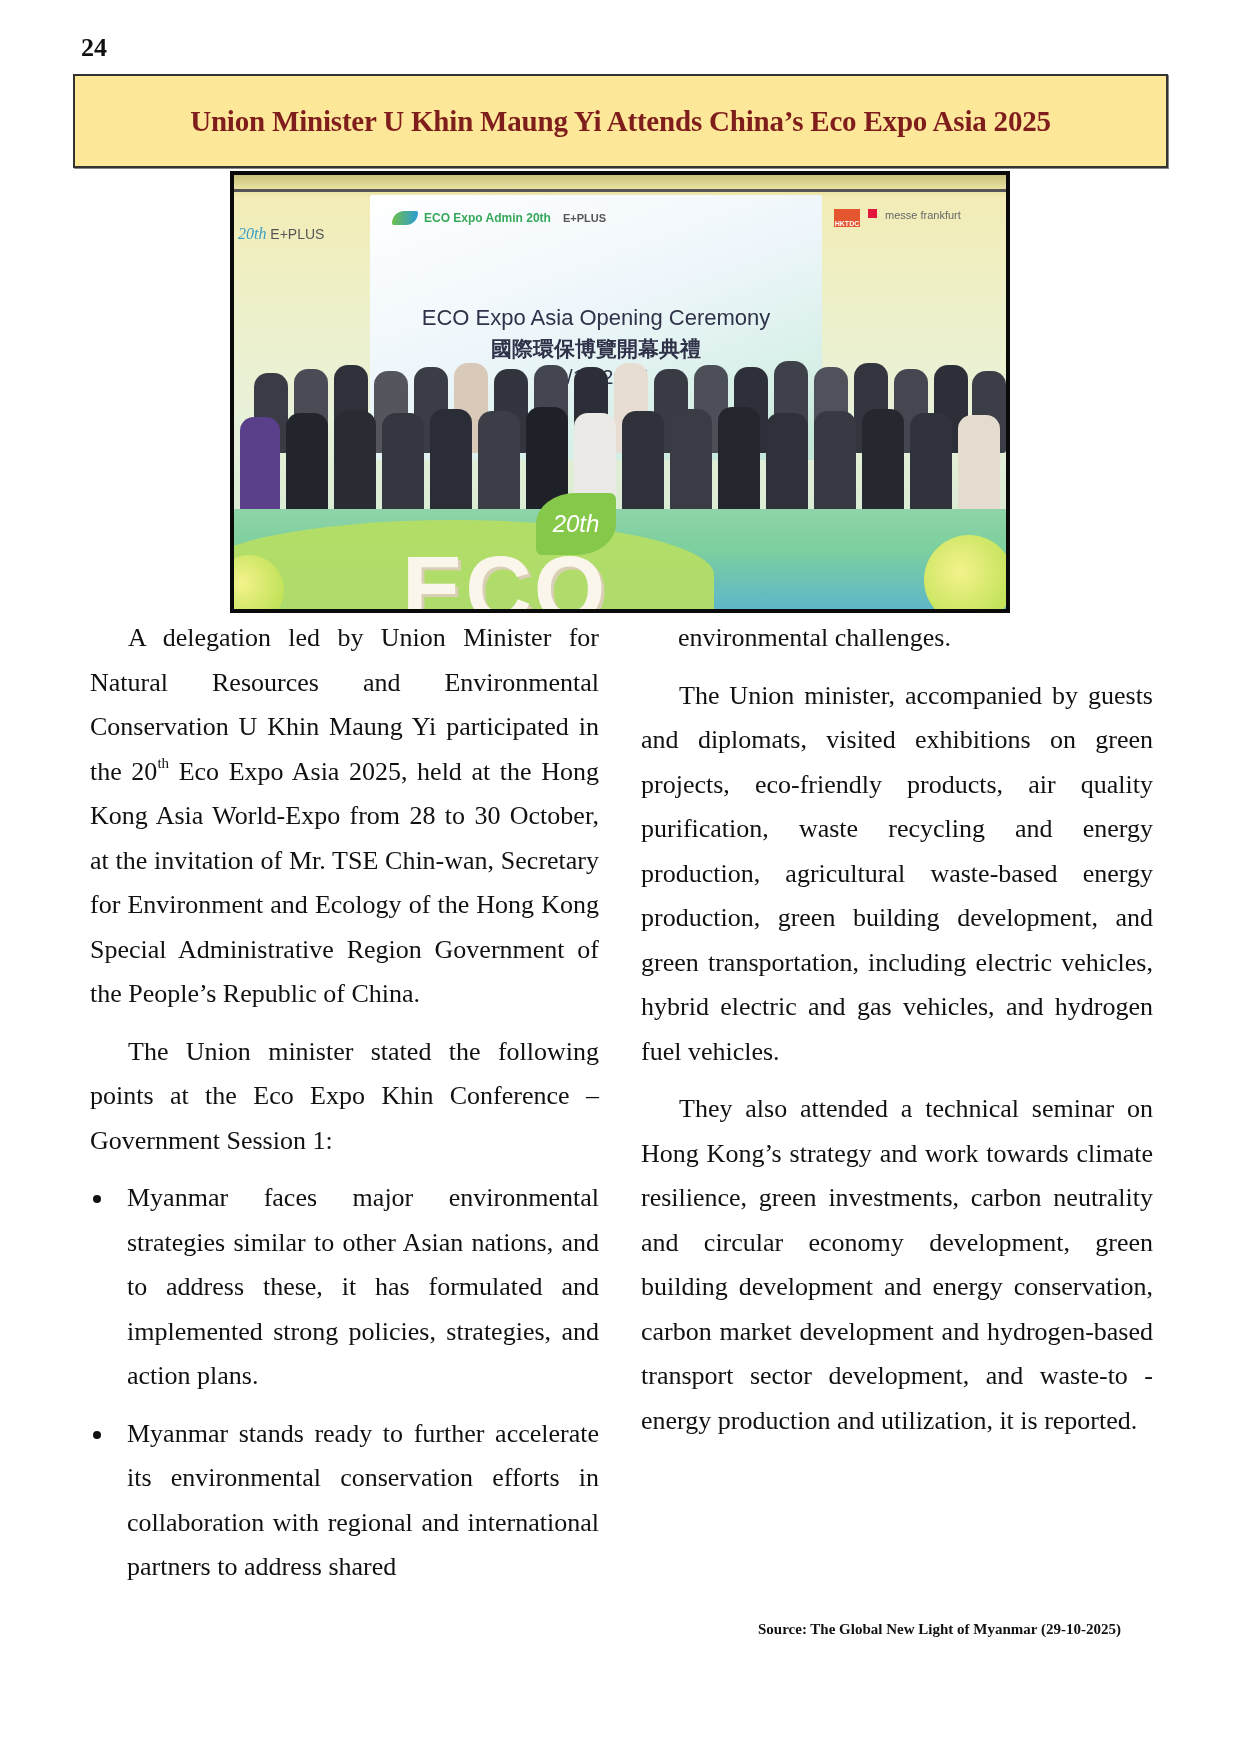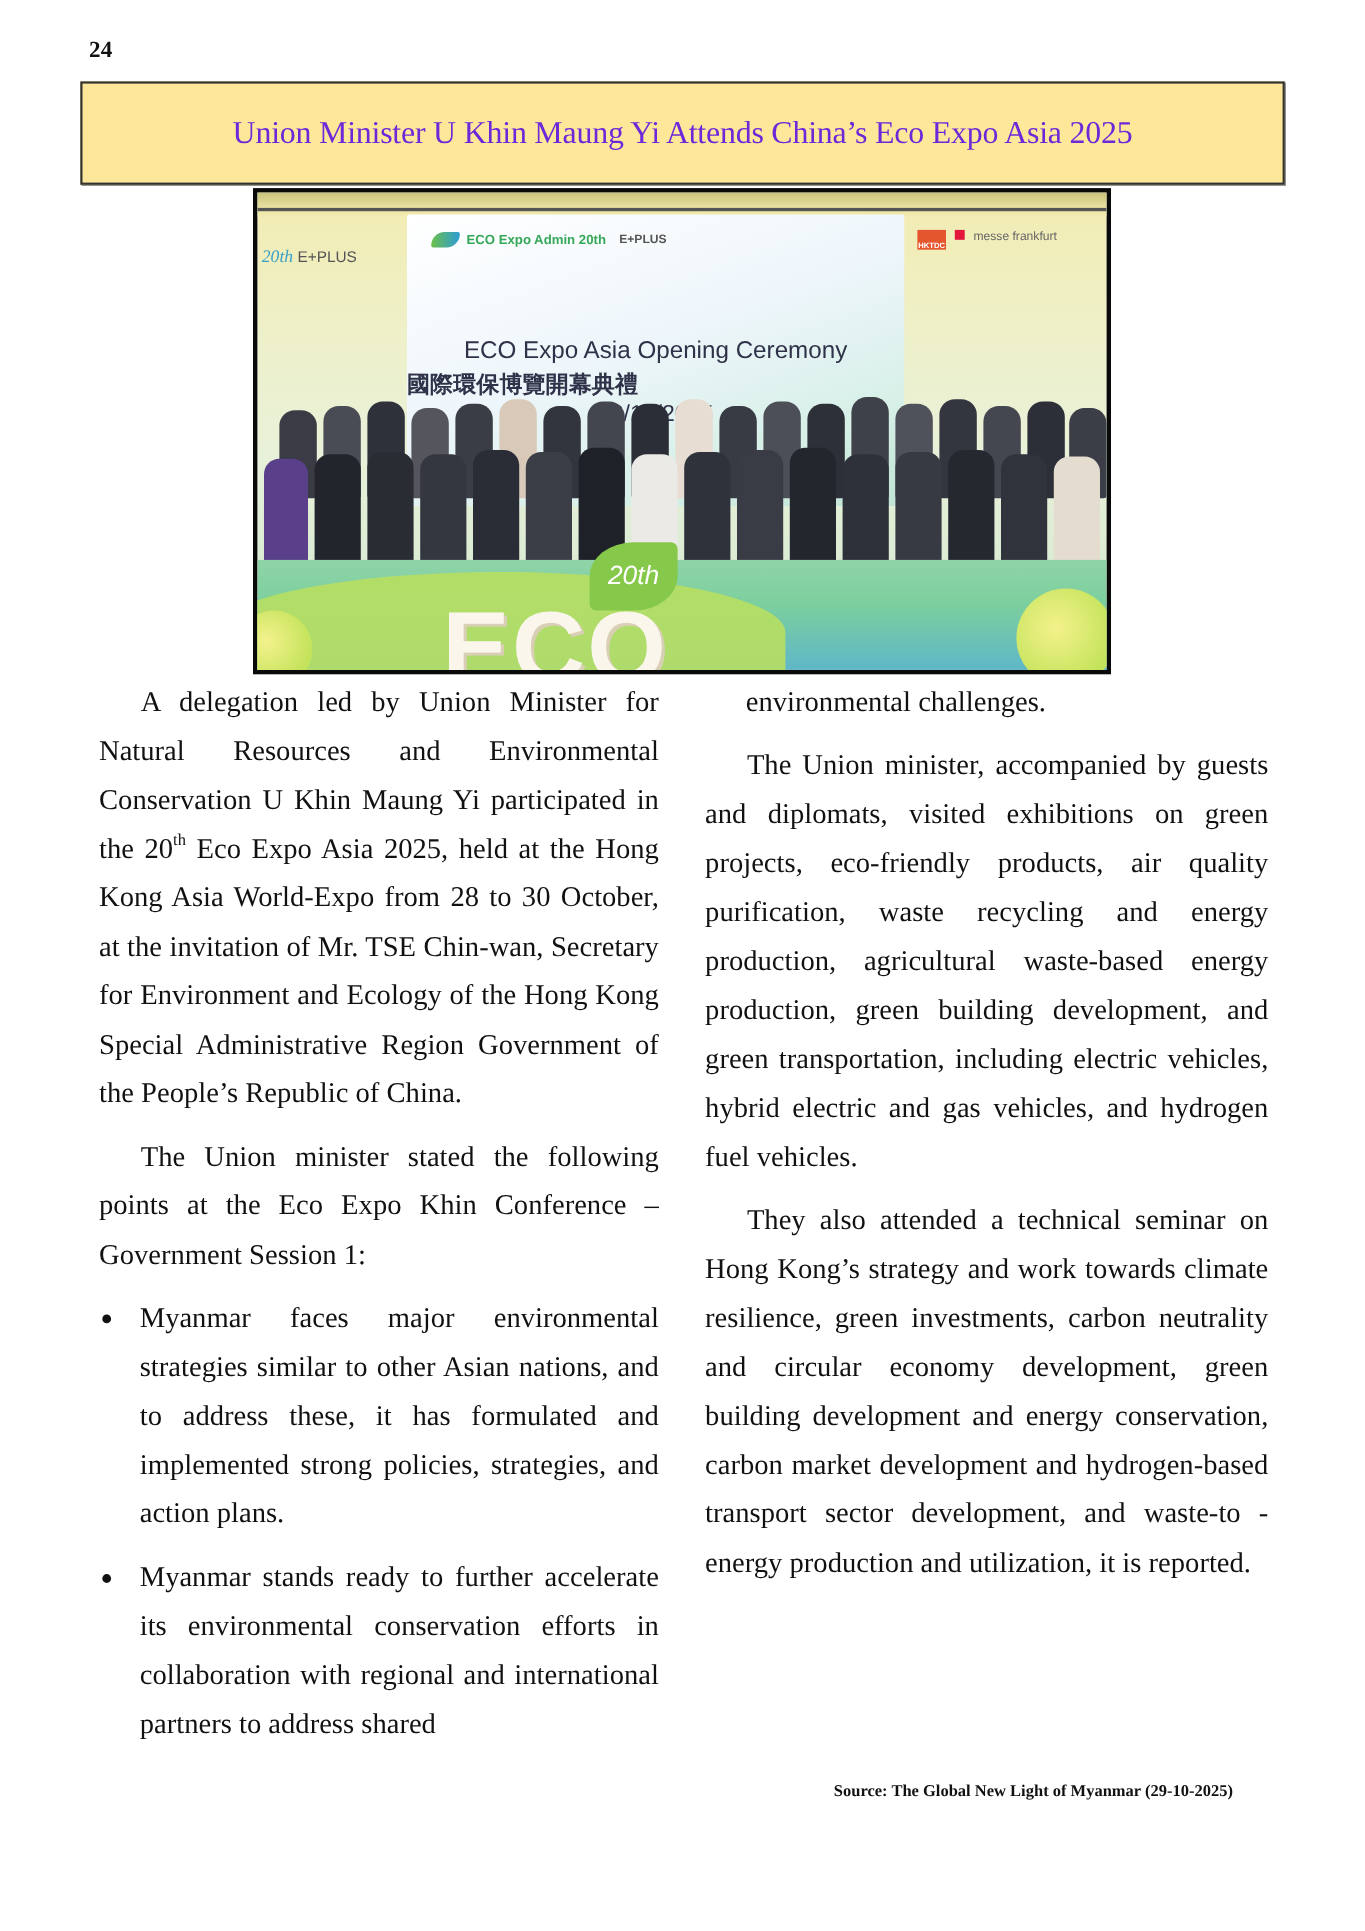--- a/index.html
+++ b/index.html
@@ -2,31 +2,31 @@
 <html><head>
   <meta charset="utf-8">
   <style>
     html, body { margin: 0; padding: 0; background: #ffffff; }
     body {
       width: 1241px; height: 1755px; position: relative; overflow: hidden;
       font-family: "Liberation Serif", "DejaVu Serif", serif; color: #111;
     }
     .page-number {
       position: absolute; left: 81px; top: 33px;
-      font-size: 21px; font-weight: bold;
+      font-size: 26px; font-weight: bold;
     }
     .title-banner {
       position: absolute; left: 73px; top: 74px; width: 1091px; height: 90px;
       background: #fde89a; border: 2px solid #333;
       box-shadow: 1px 1px 0 #888;
       display: flex; align-items: center; justify-content: center;
     }
     .title-banner h1 {
-      margin: 0; font-size: 29px; font-weight: normal; letter-spacing: -0.2px;
-      color: #6d28d9;
+      margin: 0; font-size: 29px; font-weight: bold; letter-spacing: -0.2px;
+      color: #7f1d1d;
     }
     
     .photo-frame {
       position: absolute; left: 230px; top: 171px; width: 772px; height: 434px;
       border: 4px solid #0a0a0a; overflow: hidden;
       background: linear-gradient(180deg, #f3ecb2 0%, #eef0c9 30%, #e8f1d9 55%, #cfe6cf 100%);
     }
     .photo-frame .ceiling {
       position: absolute; left: 0; top: 0; width: 100%; height: 22px;
       background: linear-gradient(180deg, #c8c27a 0%, #e7e0a0 60%, #f3ecb2 100%);
@@ -38,21 +38,21 @@
       position: absolute; left: 136px; top: 20px; width: 452px; height: 265px;
       background: linear-gradient(160deg, #ffffff 0%, #eef6fb 45%, #d5efe6 80%, #bfe3d4 100%);
       border-radius: 2px;
     }
     .photo-frame .backdrop-title {
       position: absolute; left: 0; right: 0; top: 110px; text-align: center;
       font-family: "Liberation Sans", "DejaVu Sans", sans-serif;
       font-size: 22px; color: #2f3248; font-weight: normal;
     }
     .photo-frame .backdrop-title-cn {
-      position: absolute; left: 0; right: 0; top: 140px; text-align: left;
+      position: absolute; left: 0; right: 0; top: 140px; text-align: center;
       font-family: "DejaVu Sans", sans-serif; font-size: 21px; color: #2f3248; font-weight: bold;
     }
     .photo-frame .backdrop-date {
       position: absolute; left: 0; right: 0; top: 170px; text-align: center;
       font-family: "Liberation Sans", "DejaVu Sans", sans-serif; font-size: 21px; color: #2f3248;
     }
     .photo-frame .logo-eco {
       position: absolute; left: 22px; top: 16px; display: flex; align-items: center; gap: 6px;
       font-family: "Liberation Sans", sans-serif; font-size: 12px; color: #35a85a; font-weight: bold;
     }

